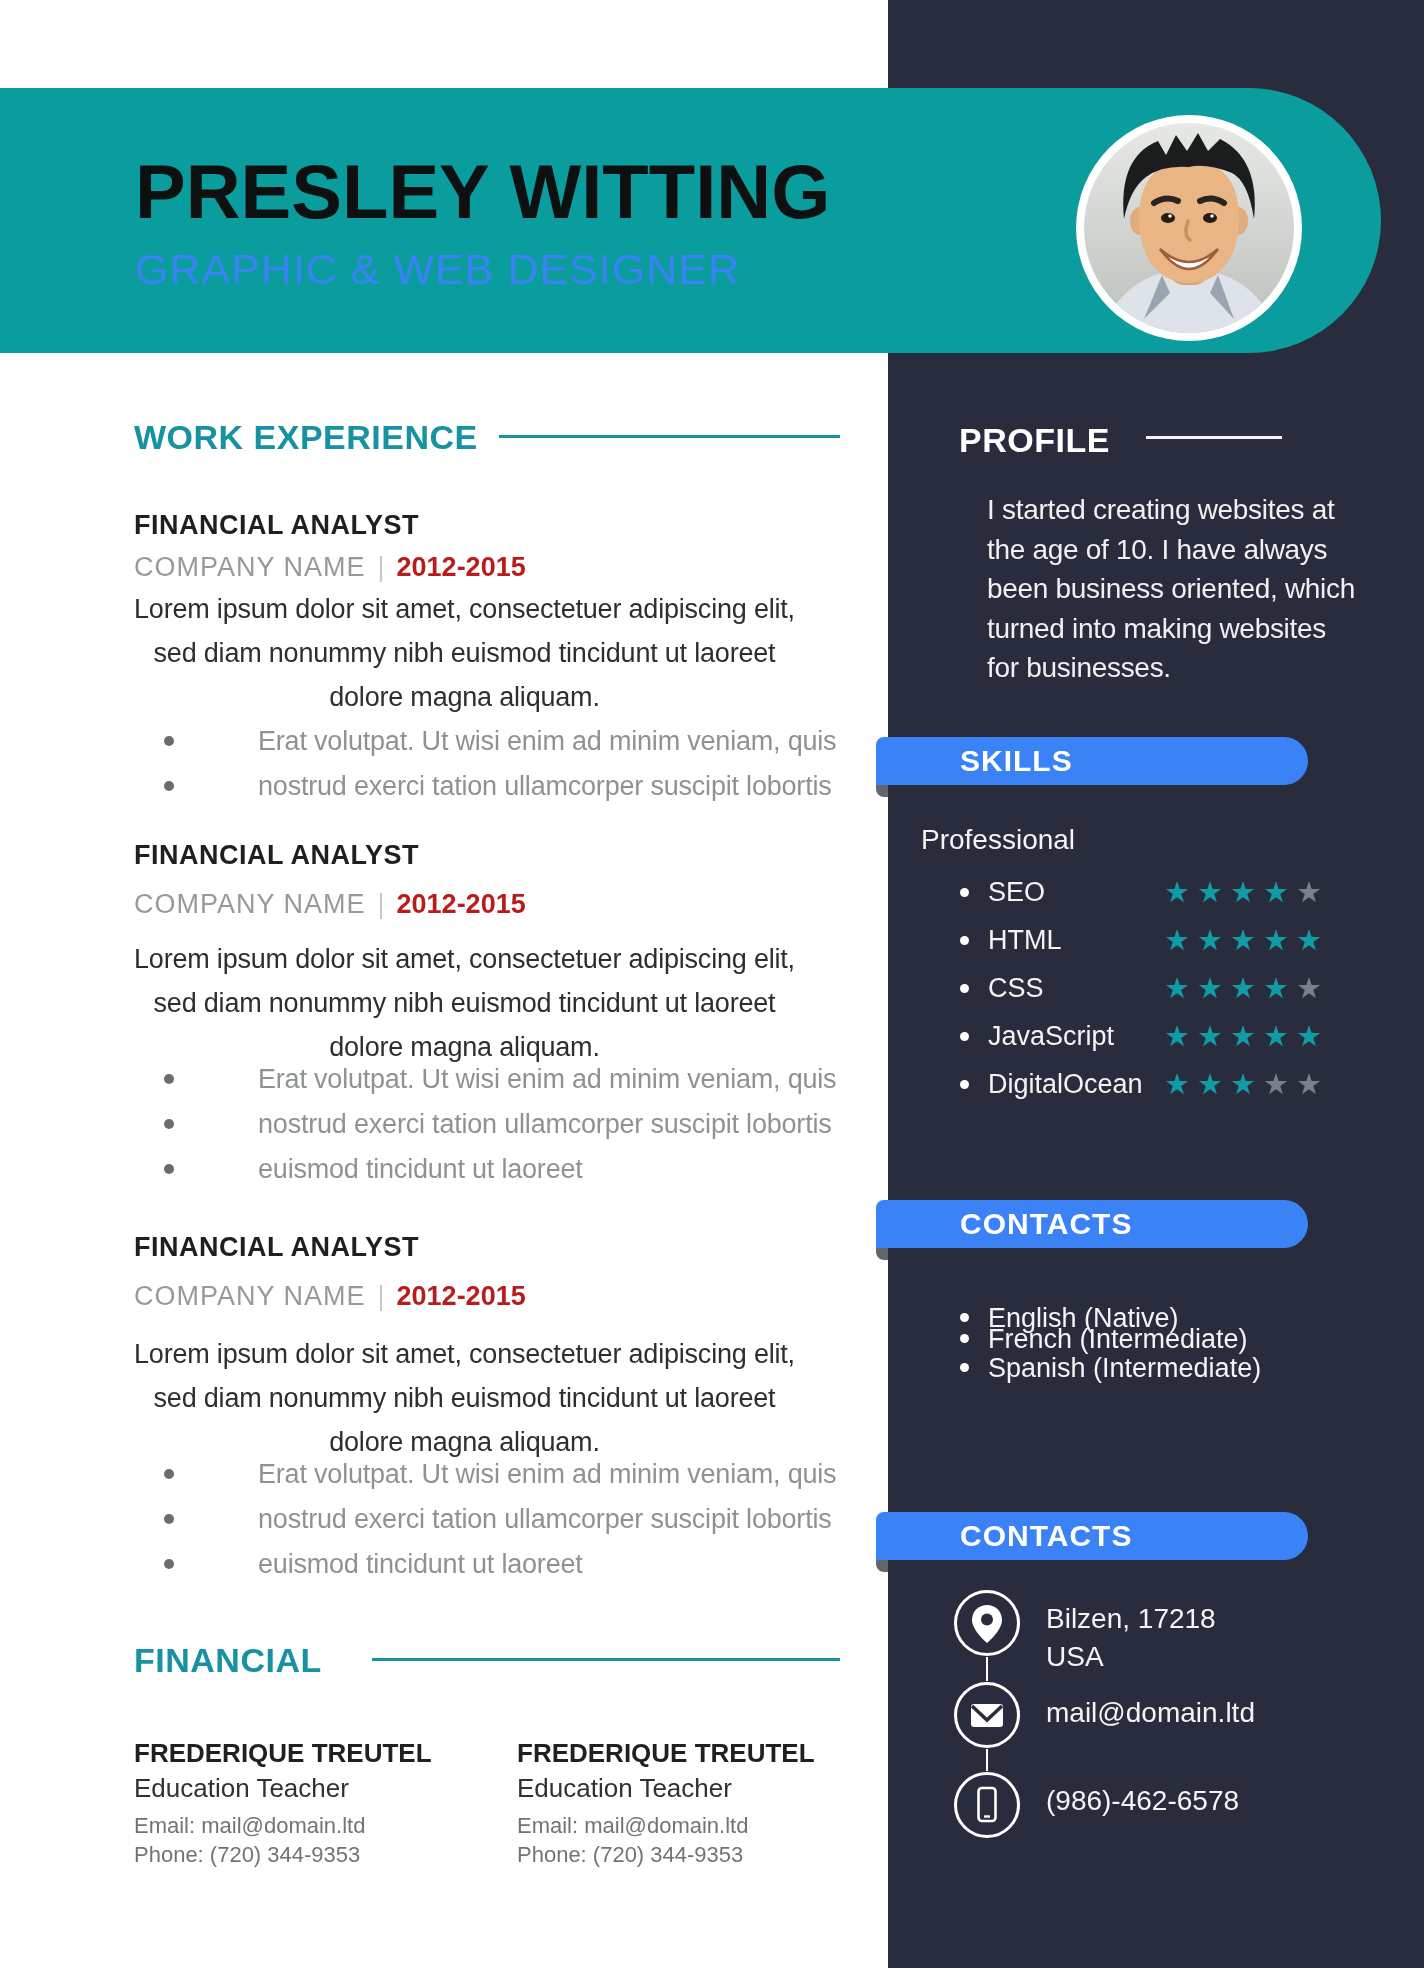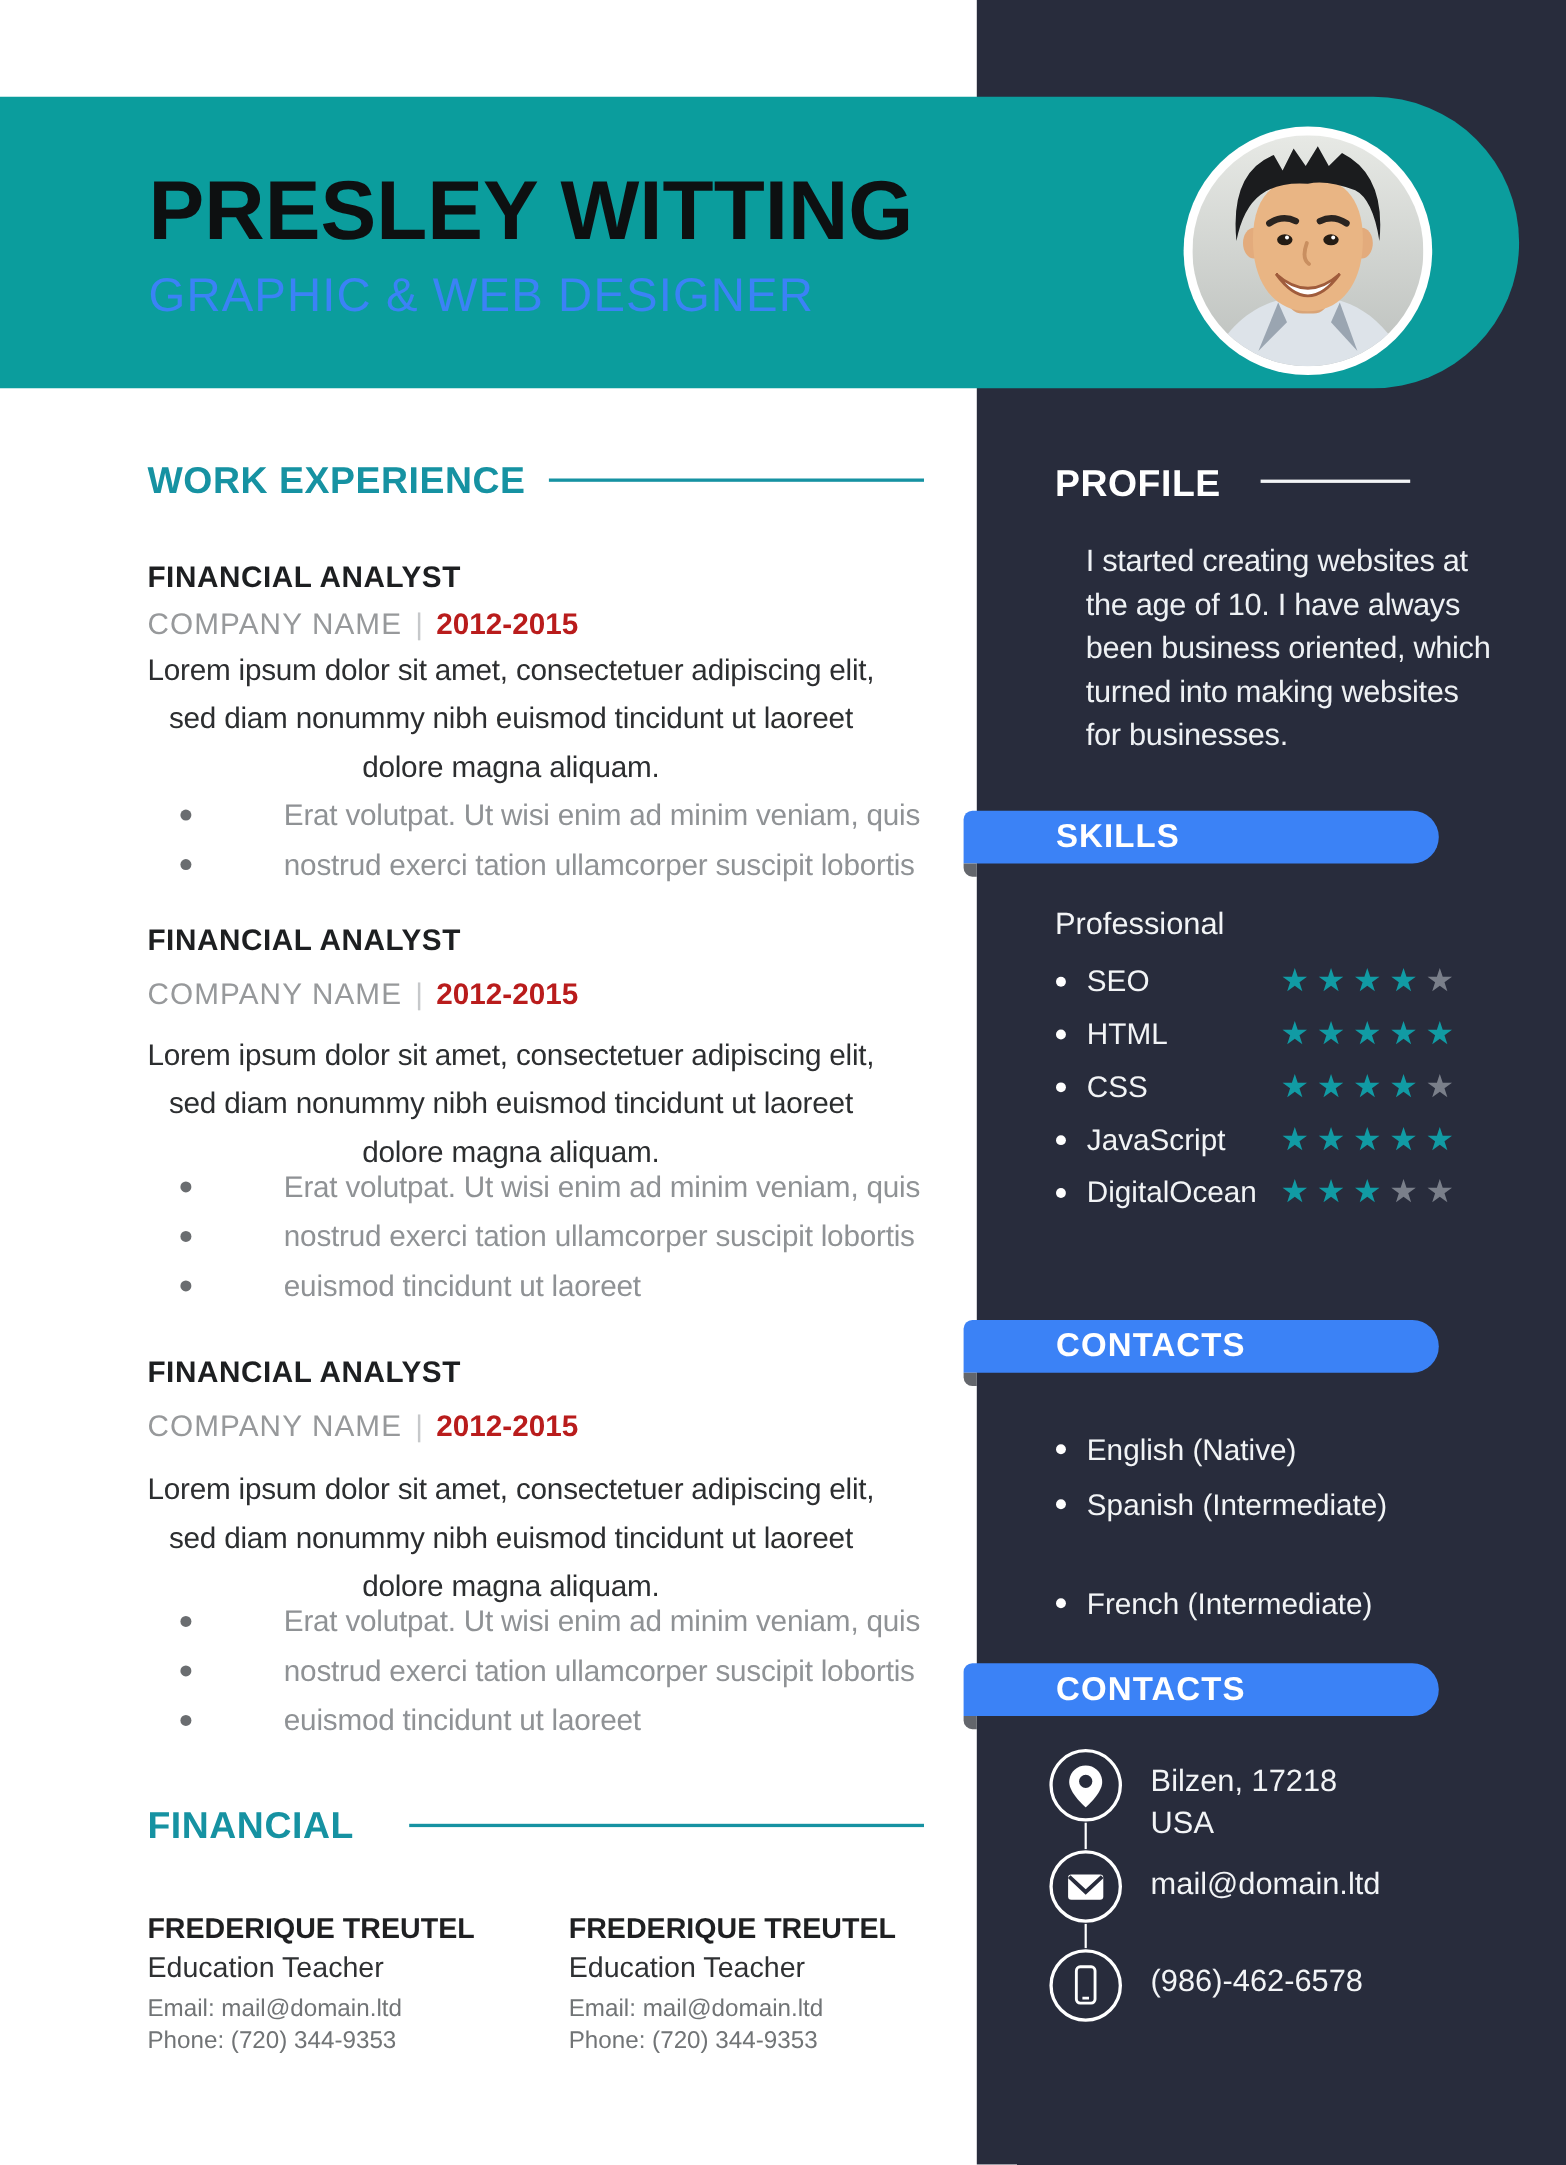--- a/index.html
+++ b/index.html
@@ -55,21 +55,21 @@
   .profile-text{left:960px;top:490px;font-size:28px;color:#eef1f4;letter-spacing:-.3px;}
   .profile-text div{line-height:39.6px;white-space:nowrap;margin-left:27px;}
 
   .banner{left:876px;width:432px;height:48px;background:#3b82f6;border-radius:8px 24px 24px 0;}
   .banner .btxt{position:absolute;left:84px;top:0;line-height:48px;font-size:30px;font-weight:700;color:#ffffff;letter-spacing:1px;white-space:nowrap;}
   .fold{left:876px;width:12px;height:12px;background:#63666c;border-radius:0 0 0 8px;}
   .banner-skills{top:737px;} .fold-skills{top:785px;}
   .banner-langs{top:1200px;} .fold-langs{top:1248px;}
   .banner-contacts{top:1512px;} .fold-contacts{top:1560px;}
 
-  .group-label{left:959px;top:822px;font-size:28px;color:#f2f4f6;line-height:36px;}
+  .group-label{left:921px;top:822px;font-size:28px;color:#f2f4f6;line-height:36px;}
 
   .skill-row{left:960px;width:375px;height:48px;position:absolute;}
   .skill-row .dot,.lang-row .dot{position:absolute;left:0;width:9px;height:9px;border-radius:50%;background:#ffffff;}
   .skill-row .dot{top:20px;}
   .skill-row .slabel{position:absolute;left:28px;top:0;line-height:48px;font-size:27px;color:#f2f4f6;white-space:nowrap;}
   .skill-row .stars{position:absolute;left:204px;top:0;line-height:48px;font-size:29px;white-space:nowrap;}
   .star{color:#7a7f8a;margin-right:7px;}
   .star.filled{color:#119ba4;}
 
   .lang-row{left:960px;width:375px;height:44px;position:absolute;}
@@ -243,21 +243,21 @@
   <div class="abs fold fold-langs"></div>
 
   <div class="lang-row" style="top:1296px">
     <span class="dot"></span>
     <span class="llabel">English (Native)</span>
   </div>
   <div class="lang-row" style="top:1346px">
     <span class="dot"></span>
     <span class="llabel">Spanish (Intermediate)</span>
   </div>
-  <div class="lang-row" style="top:1436px">
+  <div class="lang-row" style="top:1317px">
     <span class="dot"></span>
     <span class="llabel">French (Intermediate)</span>
   </div>
 
   <div class="abs banner banner-contacts">
     <div class="btxt">CONTACTS</div>
   </div>
   <div class="abs fold fold-contacts"></div>
 
   <div class="cicon" style="top:1589px">

